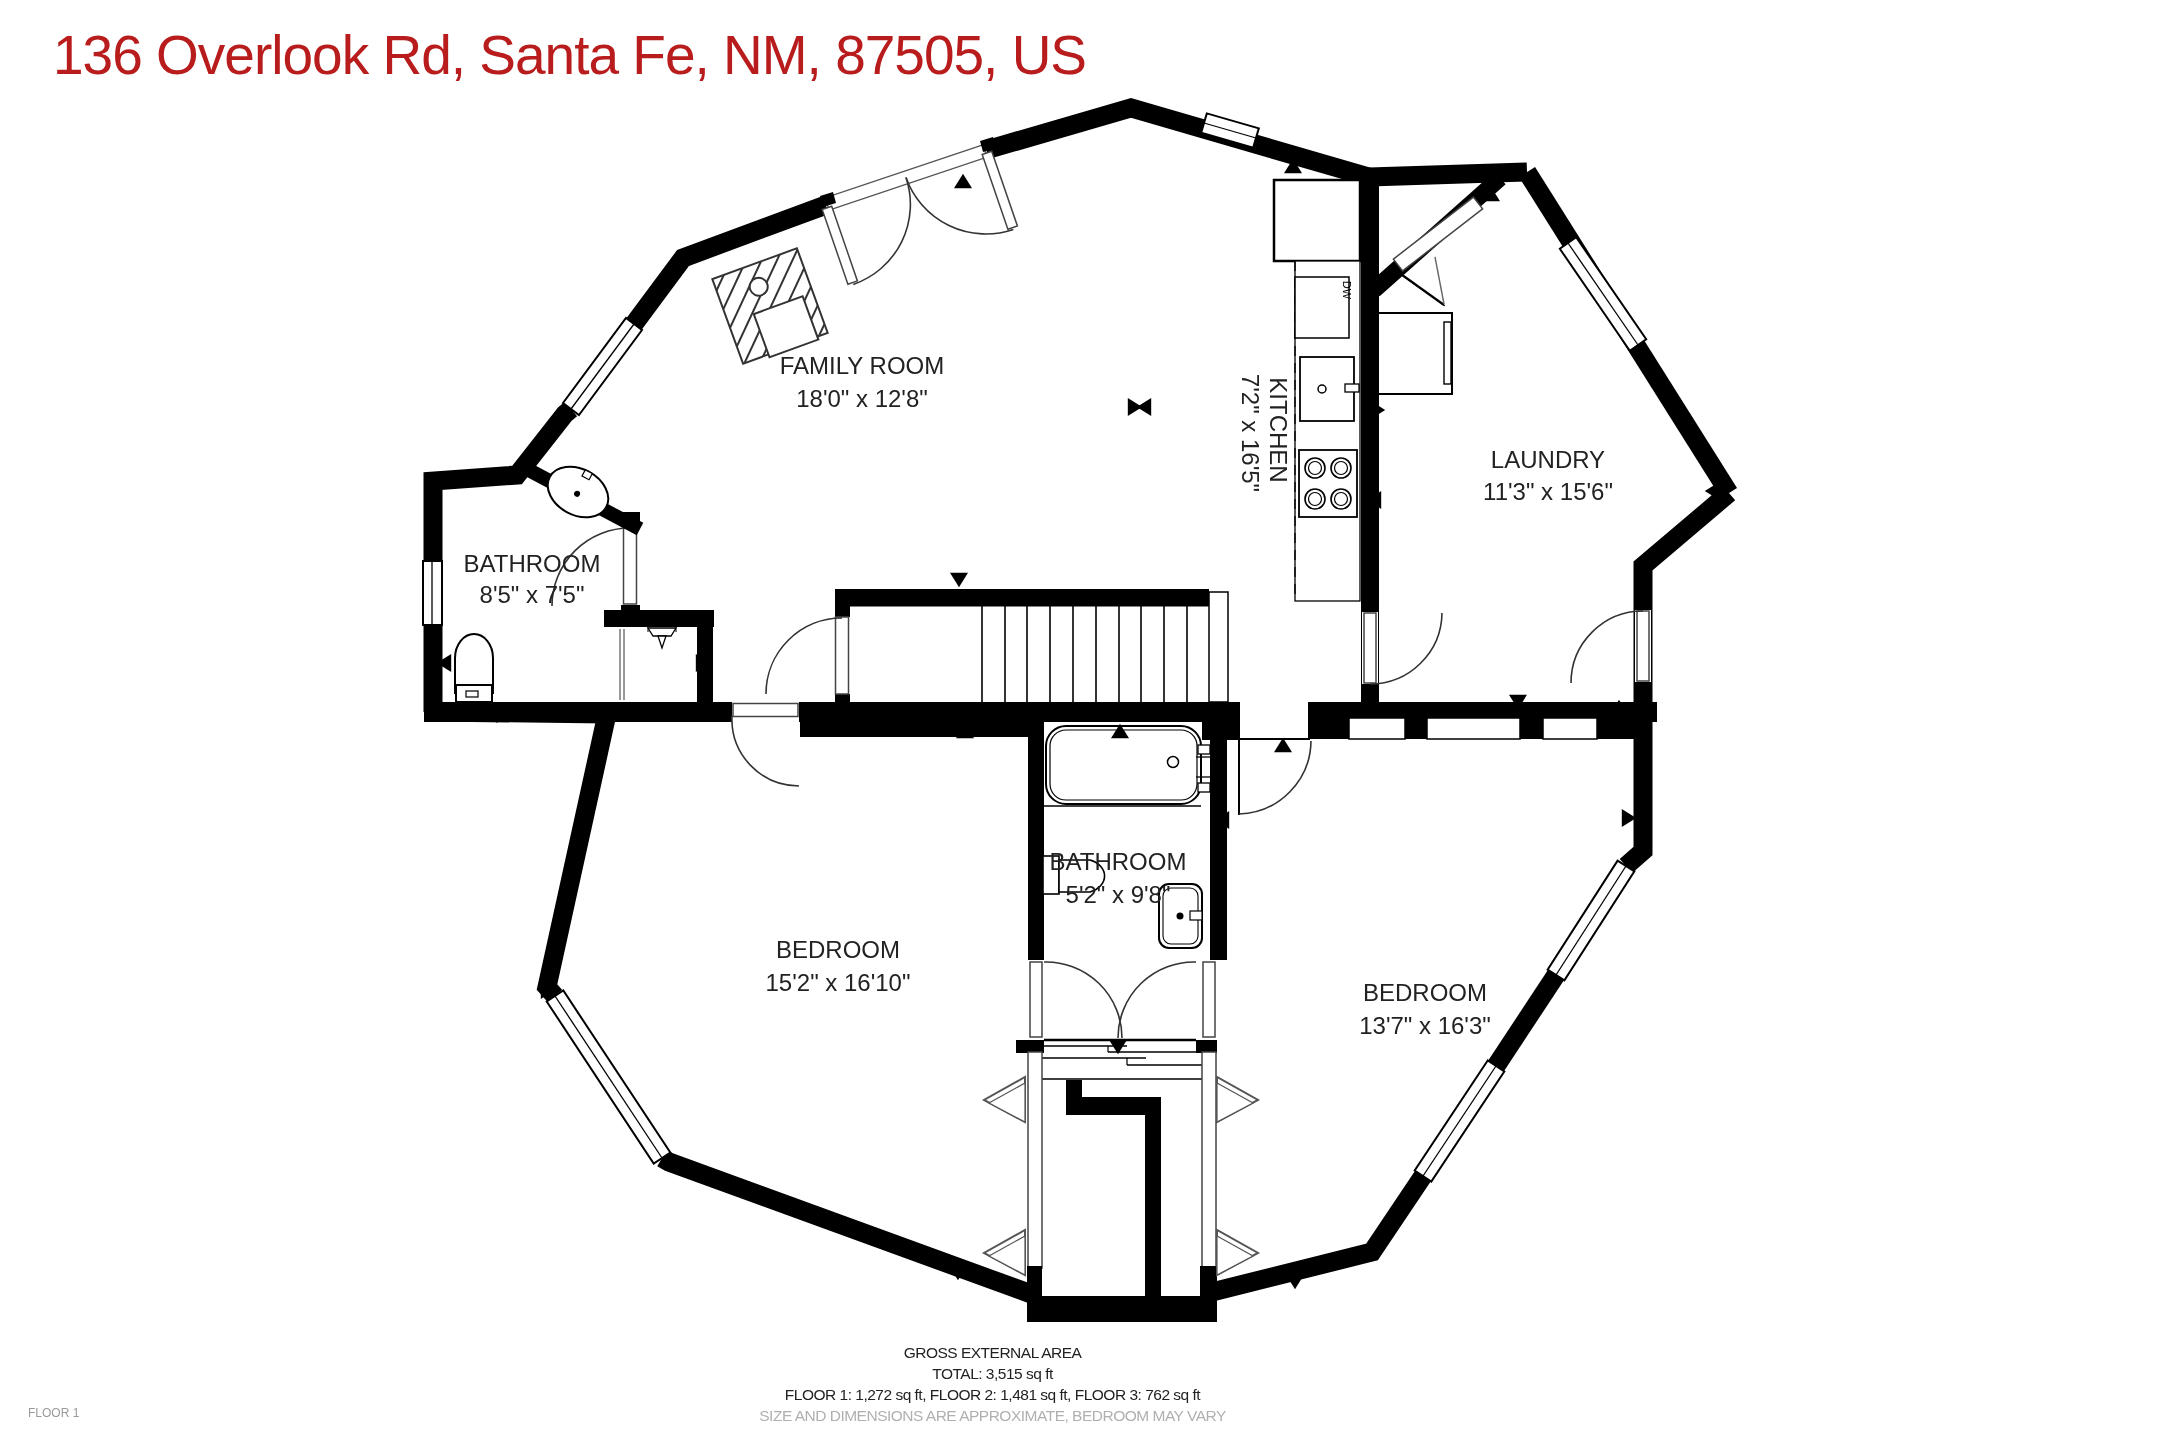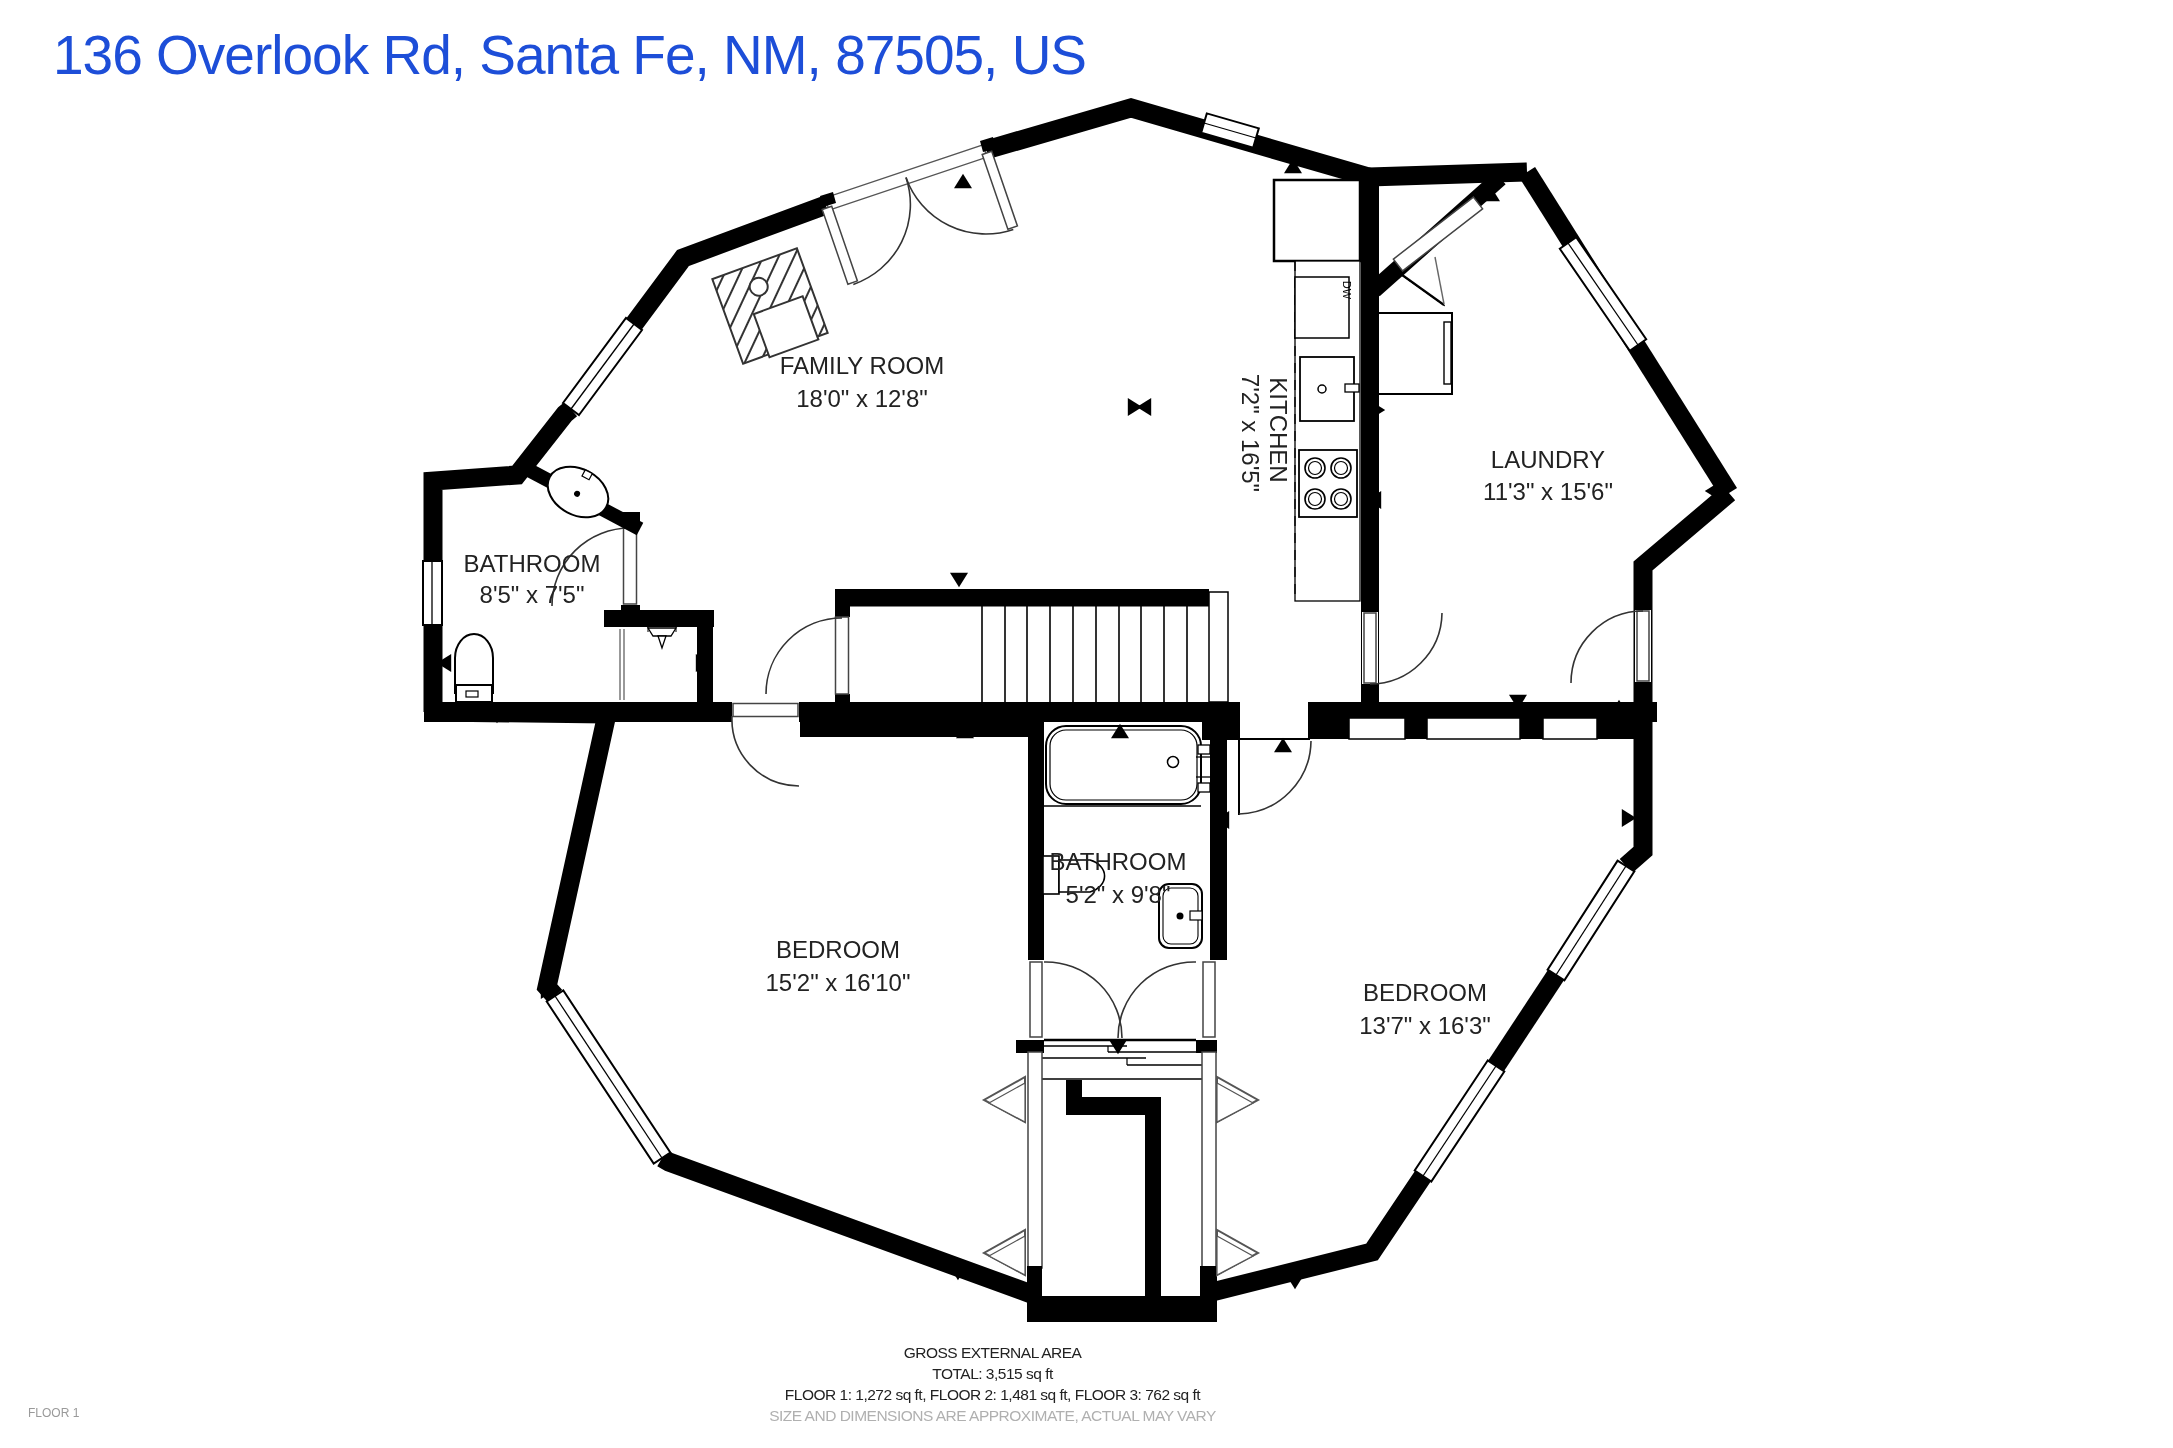--- a/index.html
+++ b/index.html
@@ -1,18 +1,18 @@
 <!DOCTYPE html>
 <html><head>
 <meta charset="utf-8">
 <style>
   html,body { margin:0; padding:0; background:#fff; }
   .page { position:relative; width:2173px; height:1448px; background:#fff; overflow:hidden; }
   .title { position:absolute; left:53px; top:23px; font-family:"Liberation Sans", sans-serif;
-           font-size:55px; color:#1d4ed8; letter-spacing:-1px; }
+           font-size:55px; color:#b91c1c; letter-spacing:-1px; }
   .footer { position:absolute; left:0; top:1342px; width:1985px; text-align:center;
             font-family:"Liberation Sans", sans-serif; font-size:15.5px; color:#222; line-height:21px;
             letter-spacing:-0.5px; }
   .footer .gray { color:#b0b0b0; }
   .floor1 { position:absolute; left:28px; top:1406px; font-family:"Liberation Sans", sans-serif;
             font-size:12px; color:#9a9a9a; }
 </style>
 </head>
 <body>
 <div class="page">
@@ -305,16 +305,16 @@
 <text x="838" y="958" font-size="24" text-anchor="middle" fill="#222" font-family="Liberation Sans, sans-serif" letter-spacing="0">BEDROOM</text>
 <text x="838" y="991" font-size="24" text-anchor="middle" fill="#222" font-family="Liberation Sans, sans-serif" letter-spacing="0">15'2" x 16'10"</text>
 
 <text x="1118" y="870" font-size="24" text-anchor="middle" fill="#222" font-family="Liberation Sans, sans-serif" letter-spacing="0">BATHROOM</text>
 <text x="1118" y="903" font-size="24" text-anchor="middle" fill="#222" font-family="Liberation Sans, sans-serif" letter-spacing="0">5'2" x 9'8"</text>
 
 <text x="1425" y="1001" font-size="24" text-anchor="middle" fill="#222" font-family="Liberation Sans, sans-serif" letter-spacing="0">BEDROOM</text>
 <text x="1425" y="1034" font-size="24" text-anchor="middle" fill="#222" font-family="Liberation Sans, sans-serif" letter-spacing="0">13'7" x 16'3"</text>
   </svg>
   
-  <div class="footer">GROSS EXTERNAL AREA<br>TOTAL: 3,515 sq ft<br>FLOOR 1: 1,272 sq ft, FLOOR 2: 1,481 sq ft, FLOOR 3: 762 sq ft<br><span class="gray">SIZE AND DIMENSIONS ARE APPROXIMATE, ACTUAL MAY VARY</span></div>
+  <div class="footer">GROSS EXTERNAL AREA<br>TOTAL: 3,515 sq ft<br>FLOOR 1: 1,272 sq ft, FLOOR 2: 1,481 sq ft, FLOOR 3: 762 sq ft<br><span class="gray">SIZE AND DIMENSIONS ARE APPROXIMATE, BEDROOM MAY VARY</span></div>
   
   <div class="floor1">FLOOR 1</div>
 </div>
 
 </body></html>

